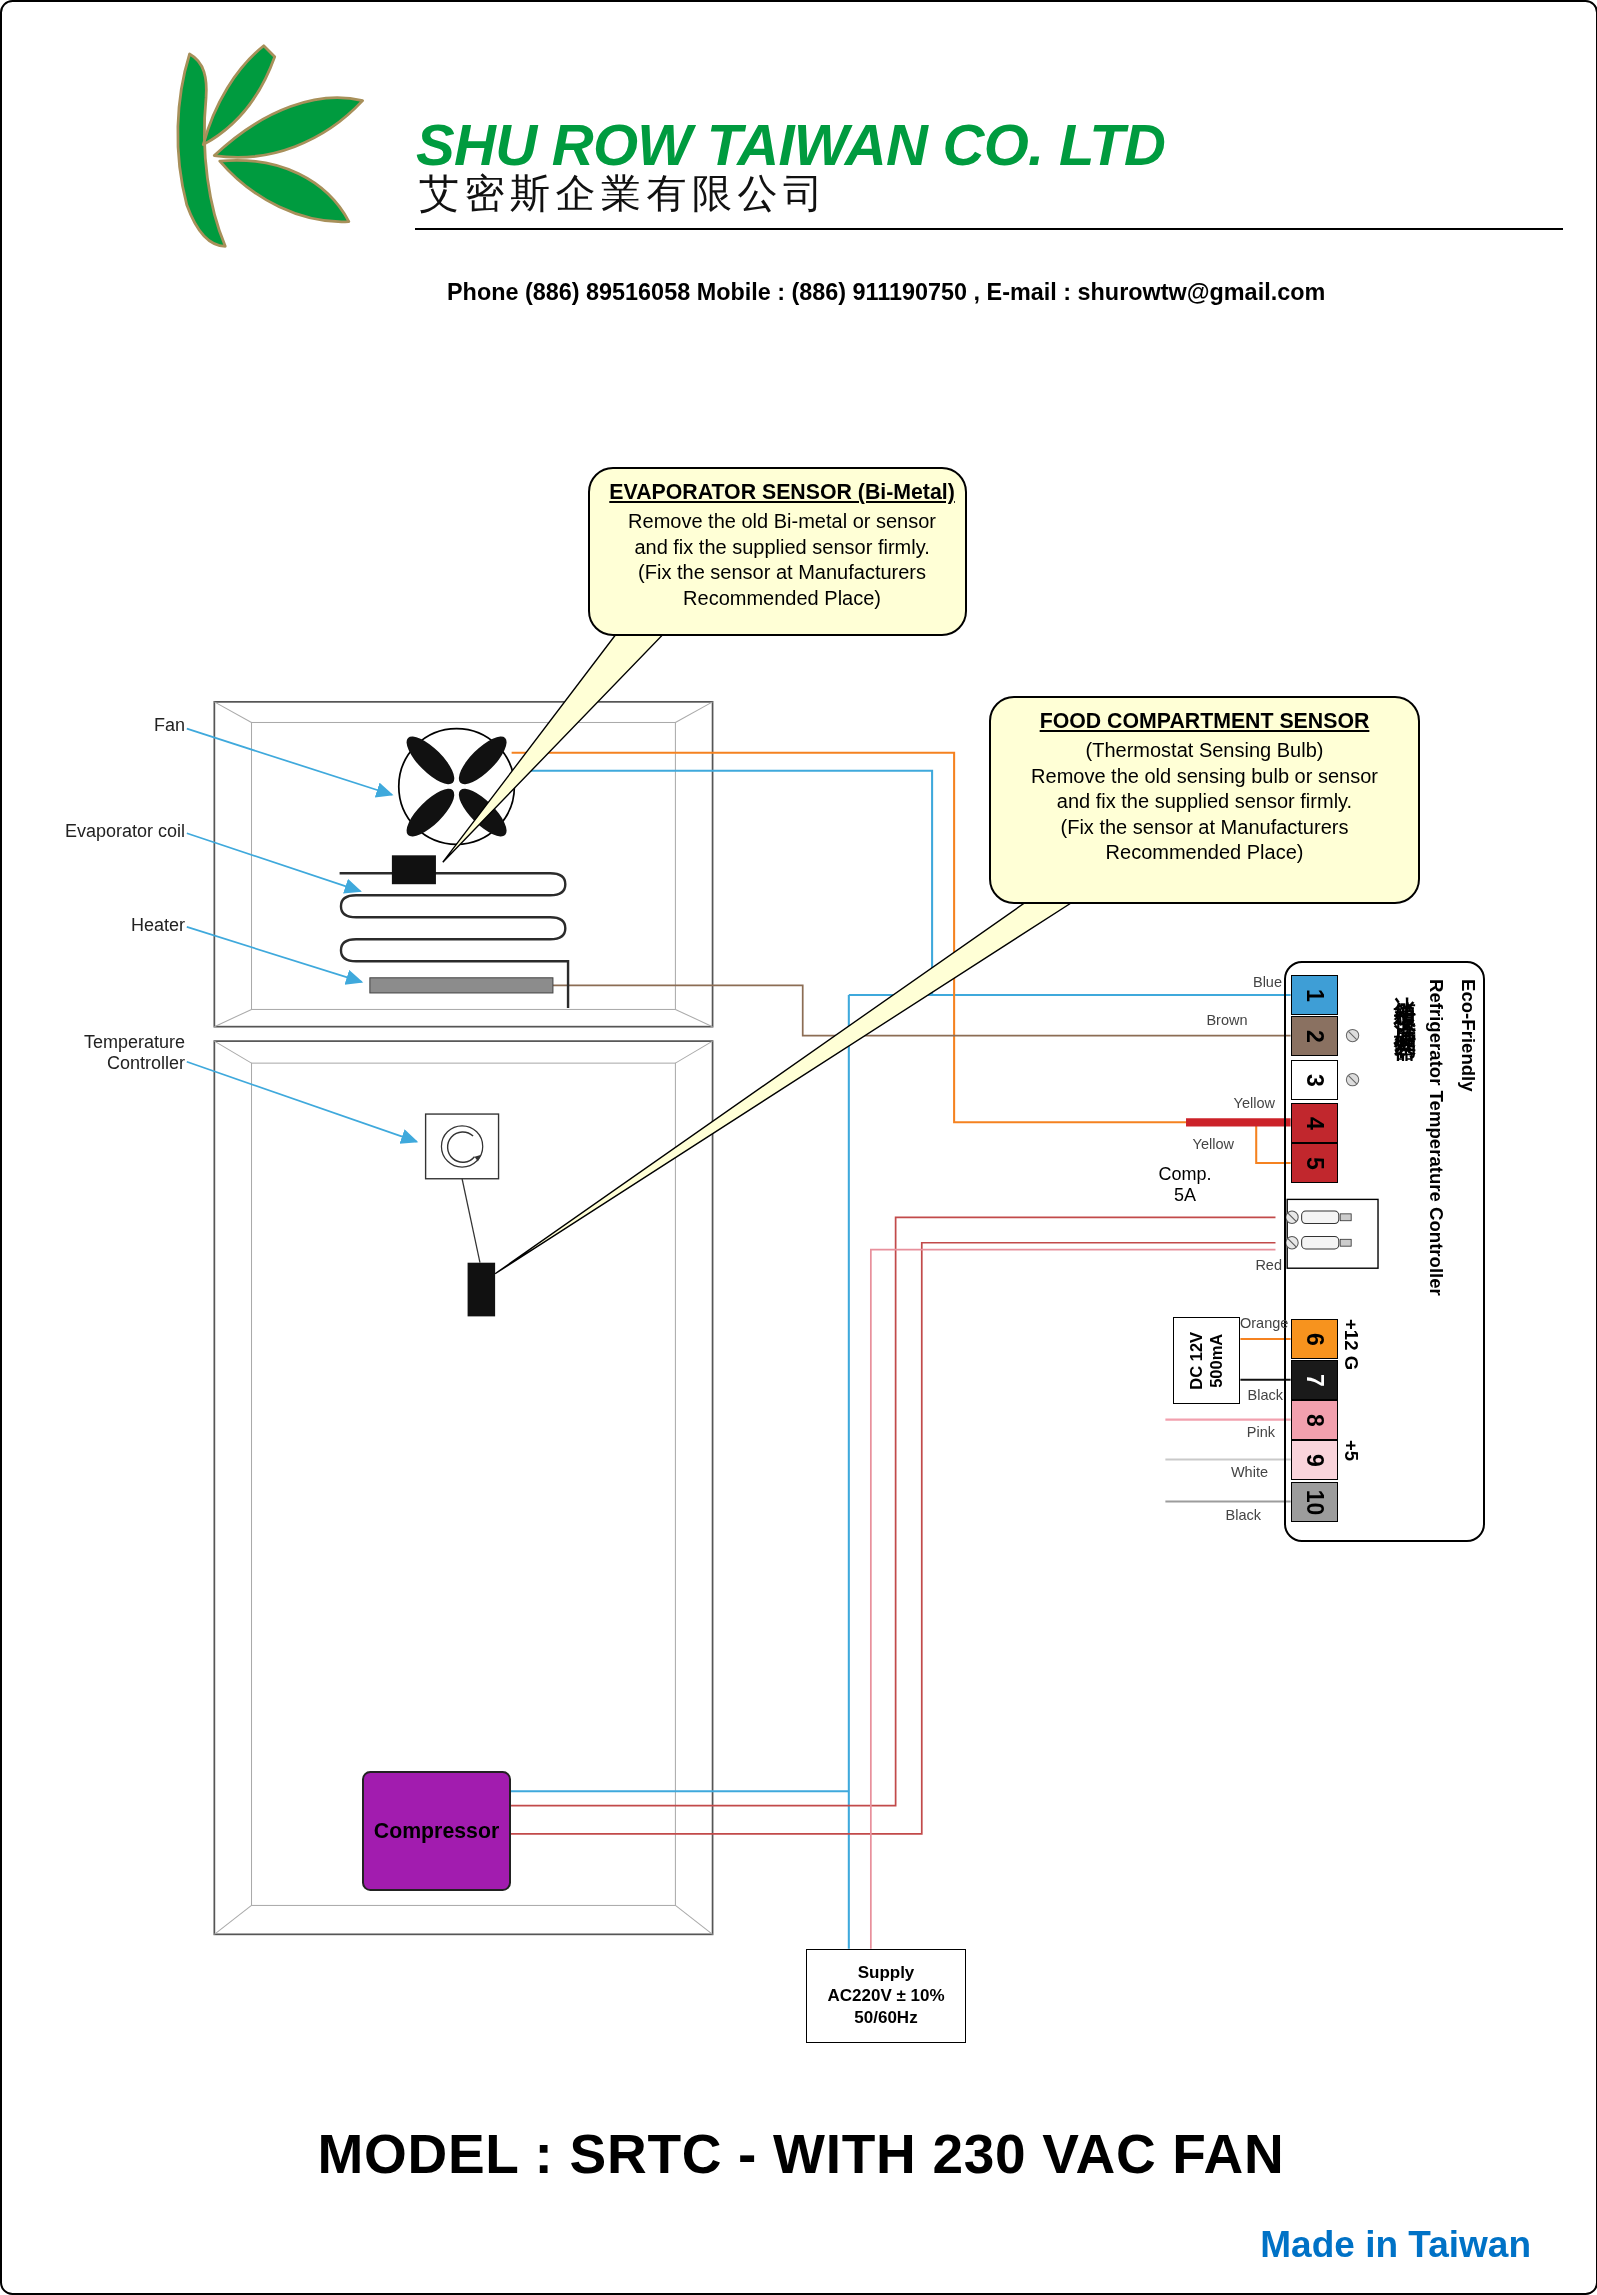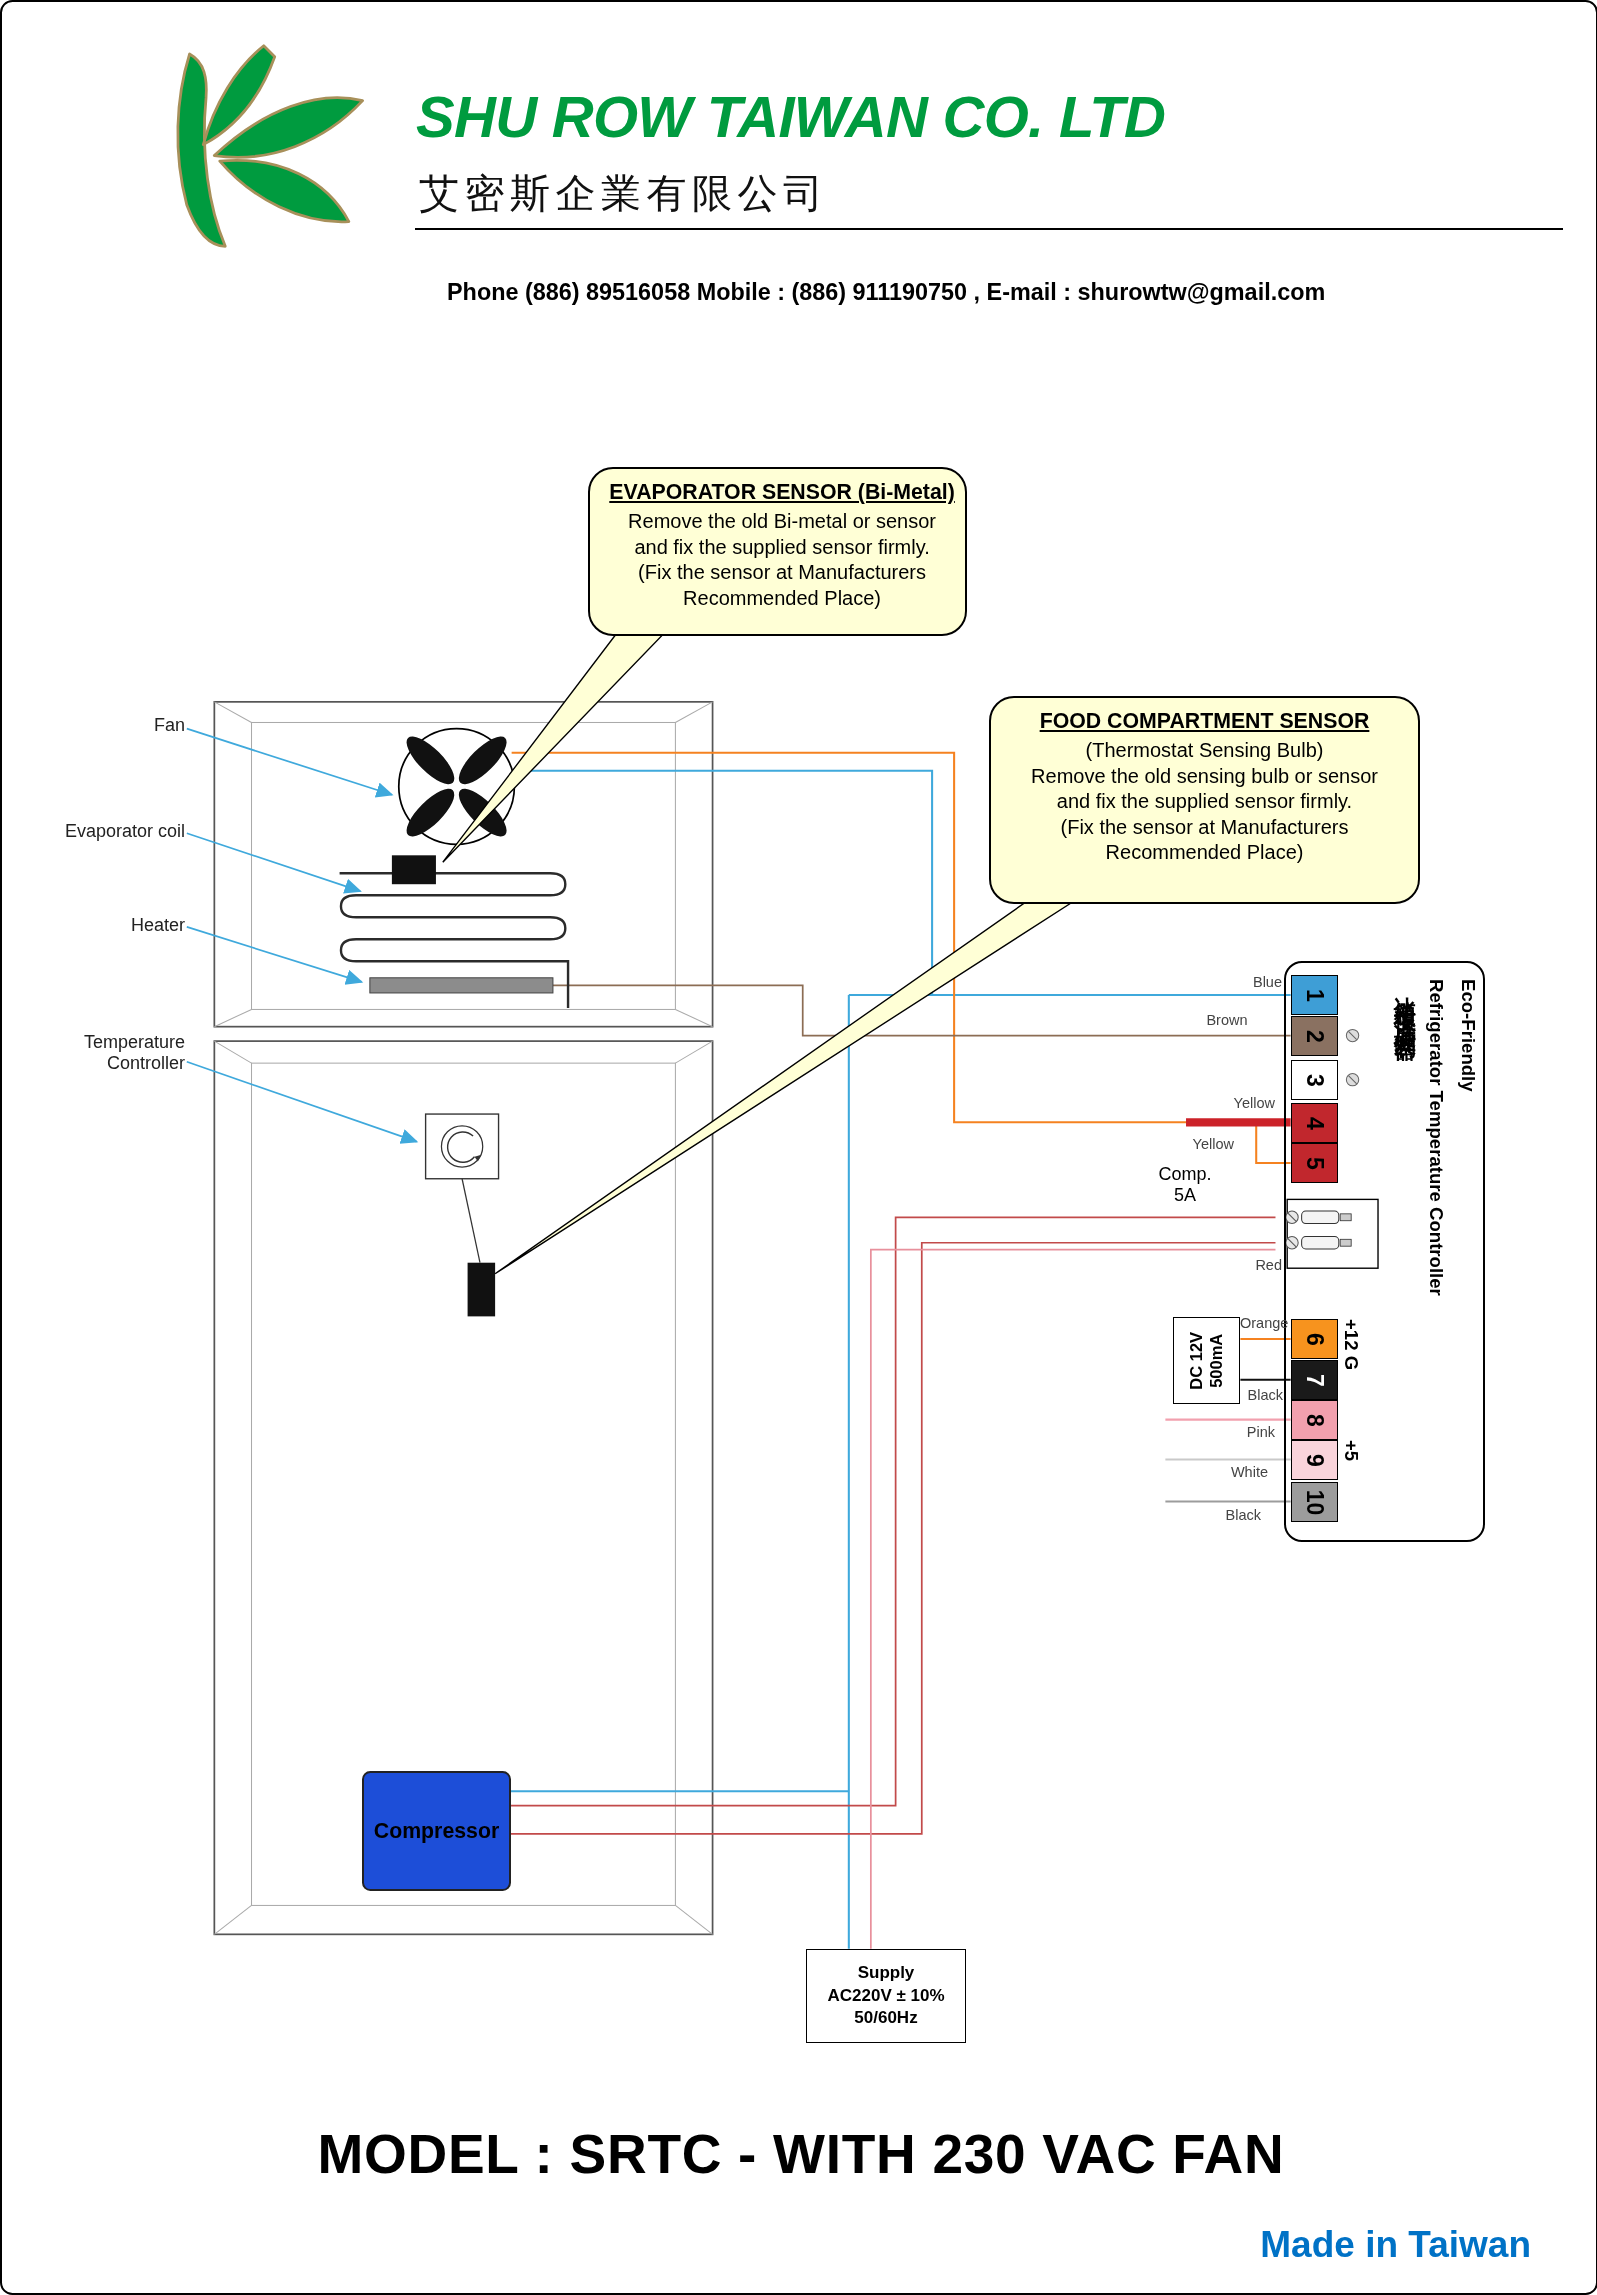--- a/index.html
+++ b/index.html
@@ -6,21 +6,21 @@
   .page{
     position:relative;width:1598px;height:2295px;background:#fff;
     border:2.8px solid #000;border-radius:12.4px;box-sizing:border-box;overflow:hidden;
     font-family:"Liberation Sans", sans-serif;color:#000;
   }
   .abs{position:absolute;}
   .preline{white-space:pre-line;}
   .rightal{text-align:right;}
   .ctr{display:flex;align-items:center;justify-content:center;text-align:center;}
   
-  .company-en{font-size:58px;font-weight:bold;font-style:italic;color:#009B3F;letter-spacing:-0.7px;}
+  .company-en{font-size:58px;font-weight:bold;font-style:italic;color:#009B3F;letter-spacing:-0.7px;margin-top:28px;}
   .company-zh{font-size:40px;letter-spacing:5.5px;color:#111;}
   .hdr-small{font-size:23.4px;font-weight:bold;color:#000;}
   .hdr-rule{height:2.1px;background:#000;}
   
   .callout{background:#FFFFD6;border:2.1px solid #000;border-radius:25px;box-sizing:border-box;padding:11px 6.9px;}
   .callout .ti{font-size:21.3px;font-weight:bold;text-decoration:underline;text-align:center;margin-bottom:4.1px;}
   .callout .ln{font-size:20px;text-align:center;line-height:1.28;}
   
   .plabel{font-size:18px;color:#222;}
   
@@ -192,21 +192,21 @@
     <div class="ln">(Fix the sensor at Manufacturers</div>
     <div class="ln">Recommended Place)</div>
   </div>
 
   <div class="abs plabel rightal" style="left:38px;top:713px;width:145px;">Fan</div>
   <div class="abs plabel rightal" style="left:38px;top:819px;width:145px;">Evaporator coil</div>
   <div class="abs plabel rightal" style="left:38px;top:913px;width:145px;">Heater</div>
   <div class="abs plabel rightal preline" style="left:38px;top:1030px;width:145px;">Temperature
 Controller</div>
 
-  <div class="abs ctr" style="left:360px;top:1769px;width:145px;height:116px;border:2.1px solid #222;border-radius:8.3px;background:#1d4ed8;font-size:21.3px;font-weight:600;">
+  <div class="abs ctr" style="left:360px;top:1769px;width:145px;height:116px;border:2.1px solid #222;border-radius:8.3px;background:#a21caf;font-size:21.3px;font-weight:600;">
     <span>Compressor</span>
   </div>
   <div class="abs ctr boxed preline" style="left:804px;top:1947px;width:160px;height:94px;font-size:17px;font-weight:bold;line-height:1.35;">
     <span class="preline">Supply
 AC220V ± 10%
 50/60Hz</span>
   </div>
 
   <div class="abs ctl-outline" style="left:1282px;top:959px;width:201px;height:581px;"></div>
 

